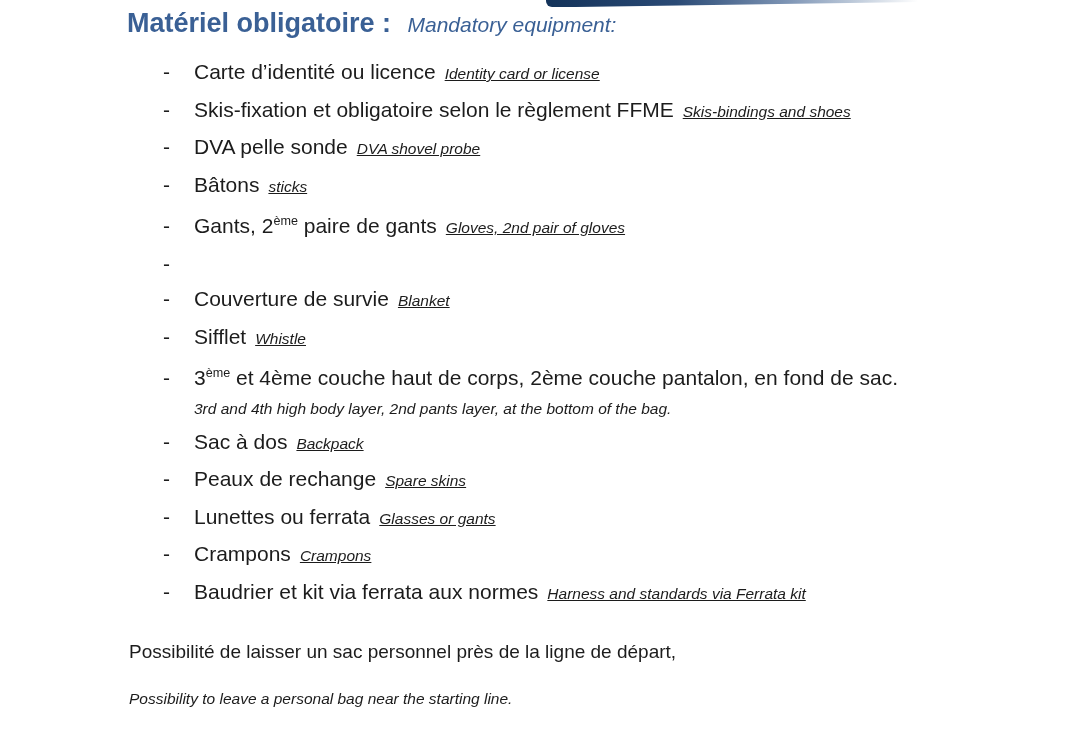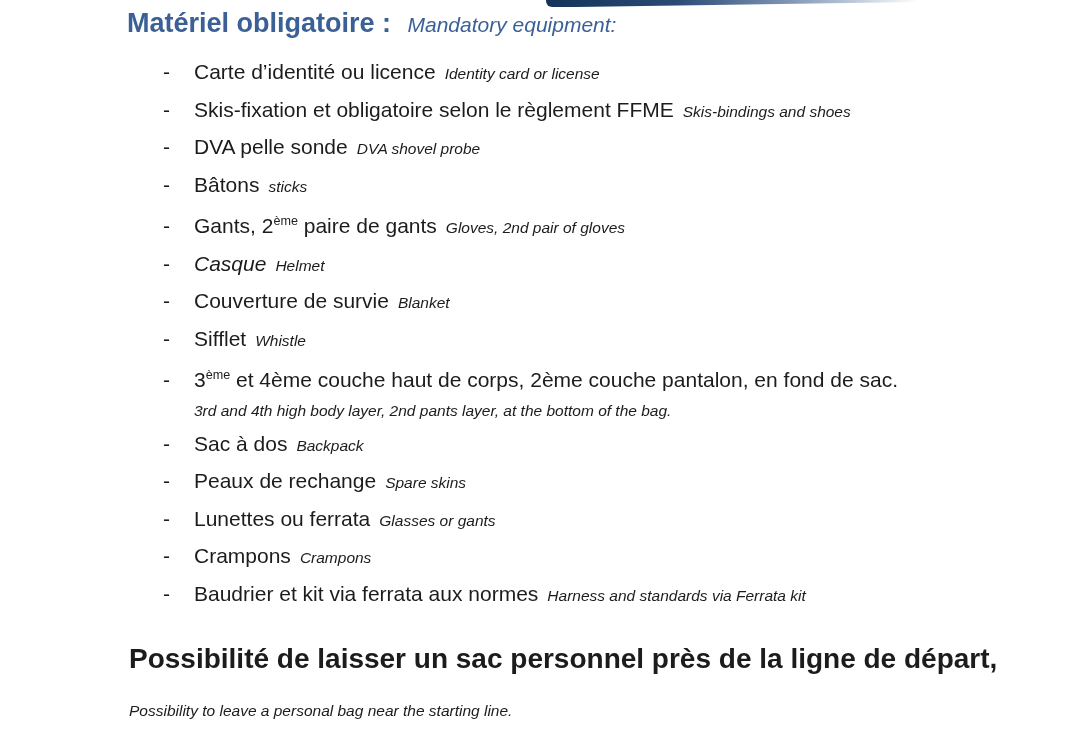--- a/index.html
+++ b/index.html
@@ -47,32 +47,32 @@
     line-height: 35.5px;
   }
   .item-text { font-size: 21px; line-height: 35.5px; }
   .fr { }
   .fr.italic { font-style: italic; }
   .fr sup { font-size: 60%; }
   .en {
     font-style: italic;
     font-size: 15.5px;
     margin-left: 9px;
+    text-decoration: underline;
   }
   .cont {
     font-style: italic;
     font-size: 15.5px;
     line-height: 31px;
     margin-top: -3px;
   }
 
   .footer-fr {
     margin: 30px 0 0 129px;
-    font-size: 28px;
-    font-weight: bold;
+    font-size: 19px;
   }
   .footer-en {
     margin: 27px 0 0 129px;
     font-style: italic;
     font-size: 15.5px;
   }
 </style>
 </head>
 <body>
 
@@ -113,24 +113,20 @@
   </div>
     <div class="item">
     <span class="dash">-</span>
     <div class="item-text">
       <span class="fr"><span>Gants, 2</span><sup>ème</sup><span> paire de gants</span></span><span class="en">Gloves, 2nd pair of gloves</span>
       
     </div>
   </div>
     <div class="item">
     <span class="dash">-</span>
-    <div class="item-text">
-      <span class="fr italic"><span>Casque</span><span></span></span><span class="en">Helmet</span>
-      
-    </div>
   </div>
     <div class="item">
     <span class="dash">-</span>
     <div class="item-text">
       <span class="fr"><span>Couverture de survie</span><span></span></span><span class="en">Blanket</span>
       
     </div>
   </div>
     <div class="item">
     <span class="dash">-</span>

